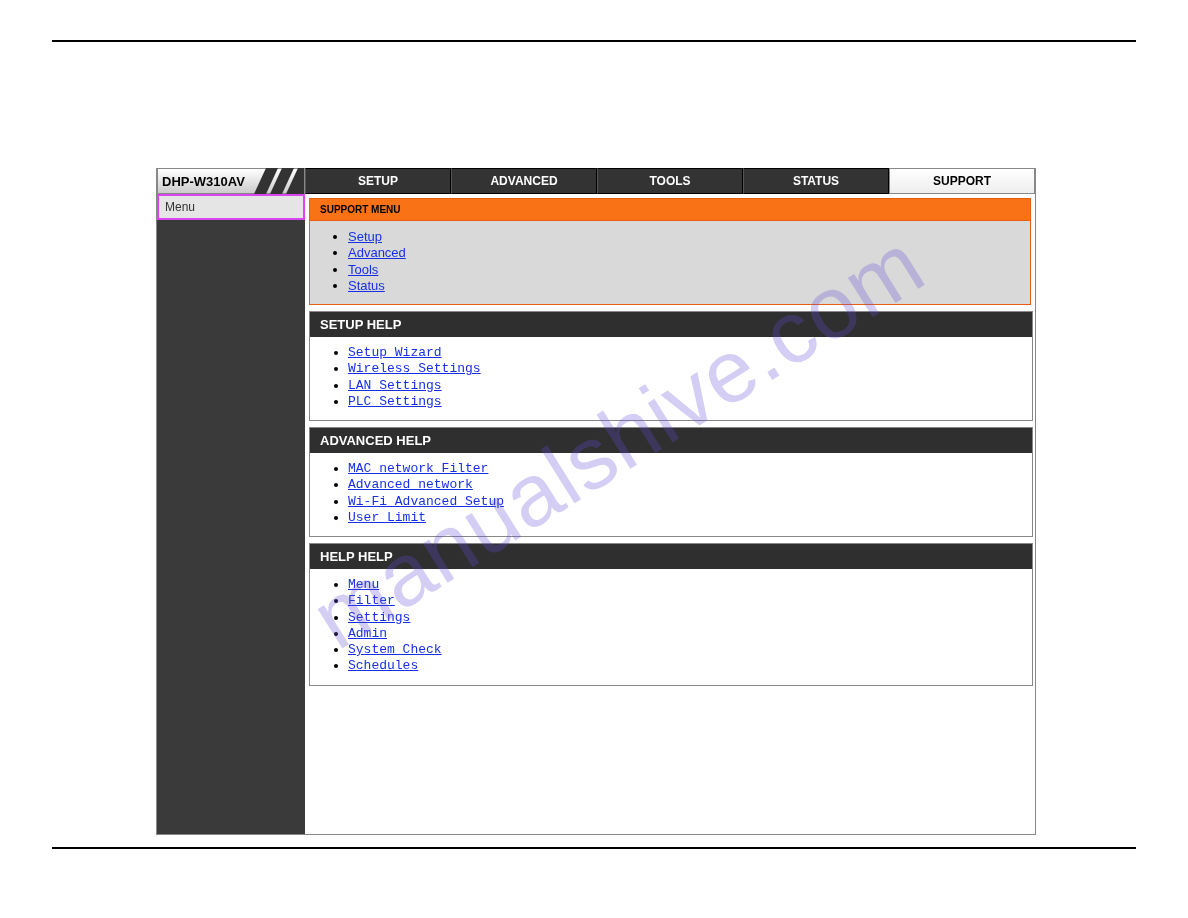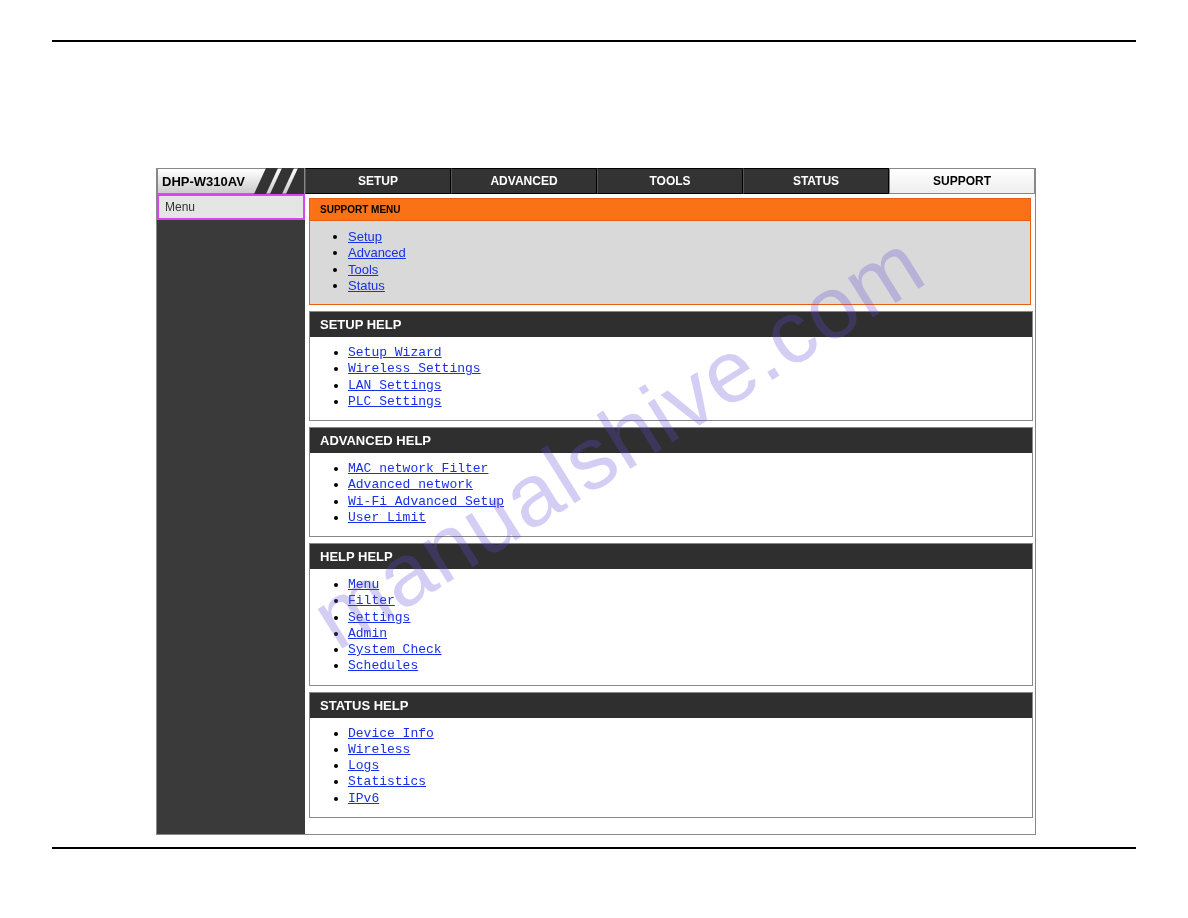--- a/index.html
+++ b/index.html
@@ -266,32 +266,20 @@
               <li><a class="link">Menu</a></li>
               <li><a class="link">Filter</a></li>
               <li><a class="link">Settings</a></li>
               <li><a class="link">Admin</a></li>
               <li><a class="link">System Check</a></li>
               <li><a class="link">Schedules</a></li>
             </ul>
           </div>
         </div>
 
-        <div class="section">
-          <div class="sec-header">STATUS HELP</div>
-          <div class="sec-body">
-            <ul class="links">
-              <li><a class="link">Device Info</a></li>
-              <li><a class="link">Wireless</a></li>
-              <li><a class="link">Logs</a></li>
-              <li><a class="link">Statistics</a></li>
-              <li><a class="link">IPv6</a></li>
-            </ul>
-          </div>
-        </div>
 
       </div>
     </div>
   </div>
 
   <div class="watermark">manualshive.com</div>
 
   <div class="hr-bottom"></div>
 </div>
 

